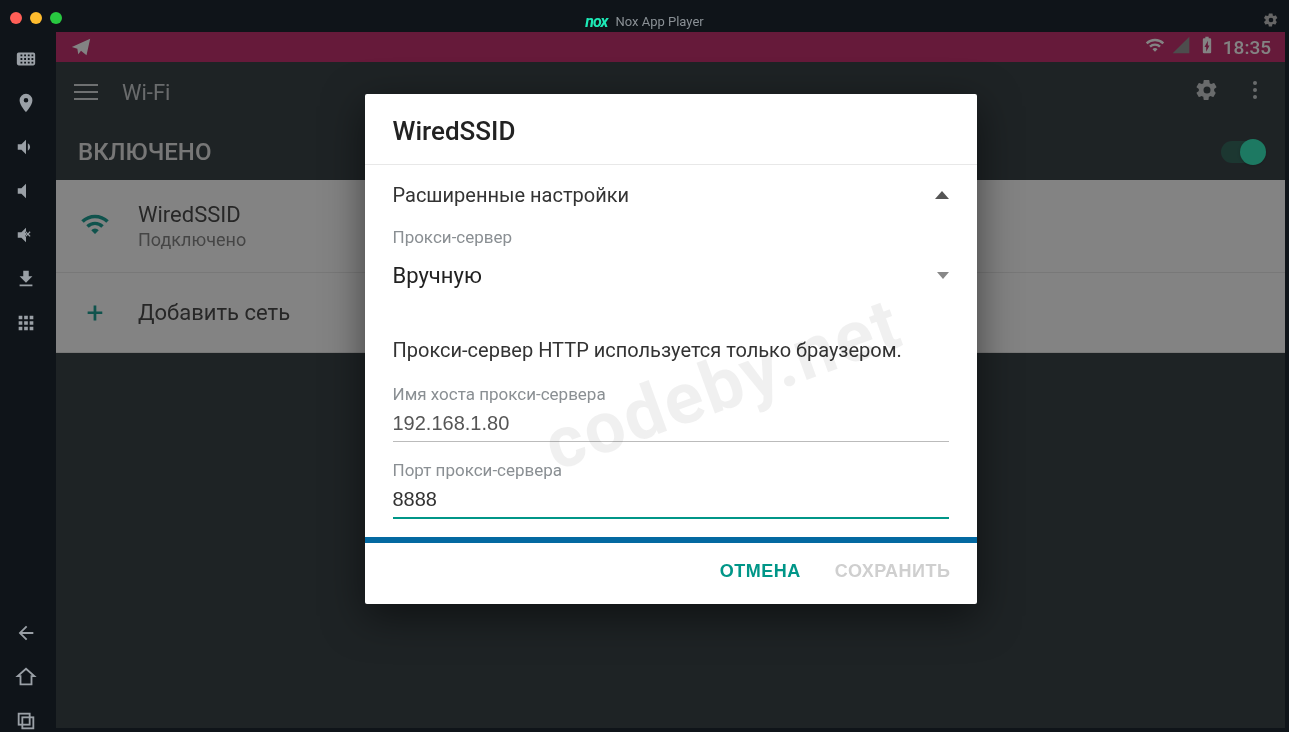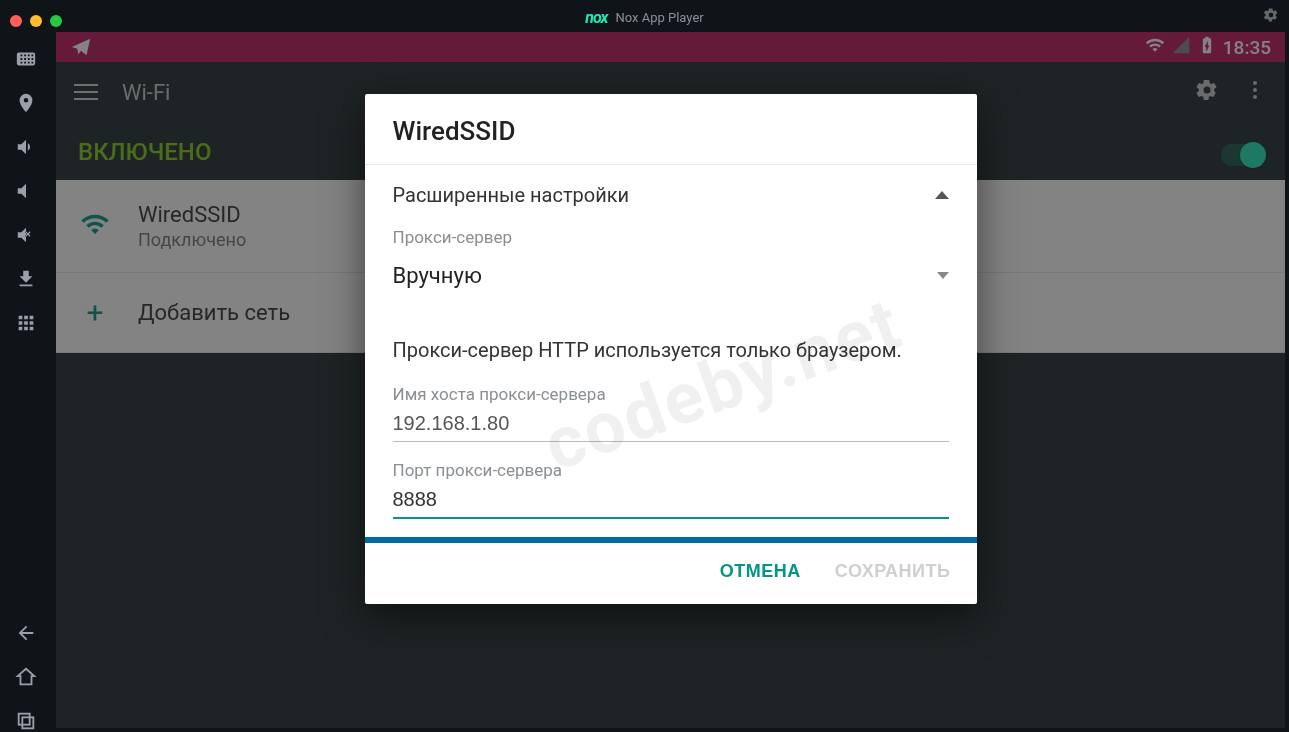--- a/index.html
+++ b/index.html
@@ -14,22 +14,22 @@
 .window {
   width: 100%;
   height: 100%;
   display: flex;
   flex-direction: column;
 }
 .titlebar {
   height: 28px;
   background: #0f1419;
   display: flex;
-  align-items: flex-end;
-  padding: 1px 10px;
+  align-items: flex-start;
+  padding: 12px 10px;
   position: relative;
 }
 .traffic-lights { display: flex; gap: 8px; }
 .traffic-light { width: 12px; height: 12px; border-radius: 50%; }
 .tl-red { background: #ff5f57; }
 .tl-yellow { background: #febc2e; }
 .tl-green { background: #28c840; }
 .titlebar-center {
   position: absolute;
   left: 50%;
@@ -102,22 +102,22 @@
 .hamburger { cursor: pointer; }
 .hamburger span { display:block; width:24px; height:2px; background:#d0d4d7; margin:5px 0; }
 .app-title { font-size: 22px; color: #c6cacd; }
 .app-header-right { margin-left: auto; display:flex; align-items:center; gap: 24px; }
 .app-header-right svg { width: 24px; height: 24px; fill: #c6cacd; cursor: pointer; }
 
 .section-enabled {
   background: #212b30;
   padding: 16px 22px 14px;
   display: flex;
-  align-items: flex-end;
-  color: #84cc16;
+  align-items: center;
+  color: #e5e5e5;
   font-size: 24px;
   font-weight: 500;
 }
 .toggle {
   margin-left: auto;
   width: 42px; height: 22px;
   background: #1b574a;
   border-radius: 20px;
   position: relative;
 }

